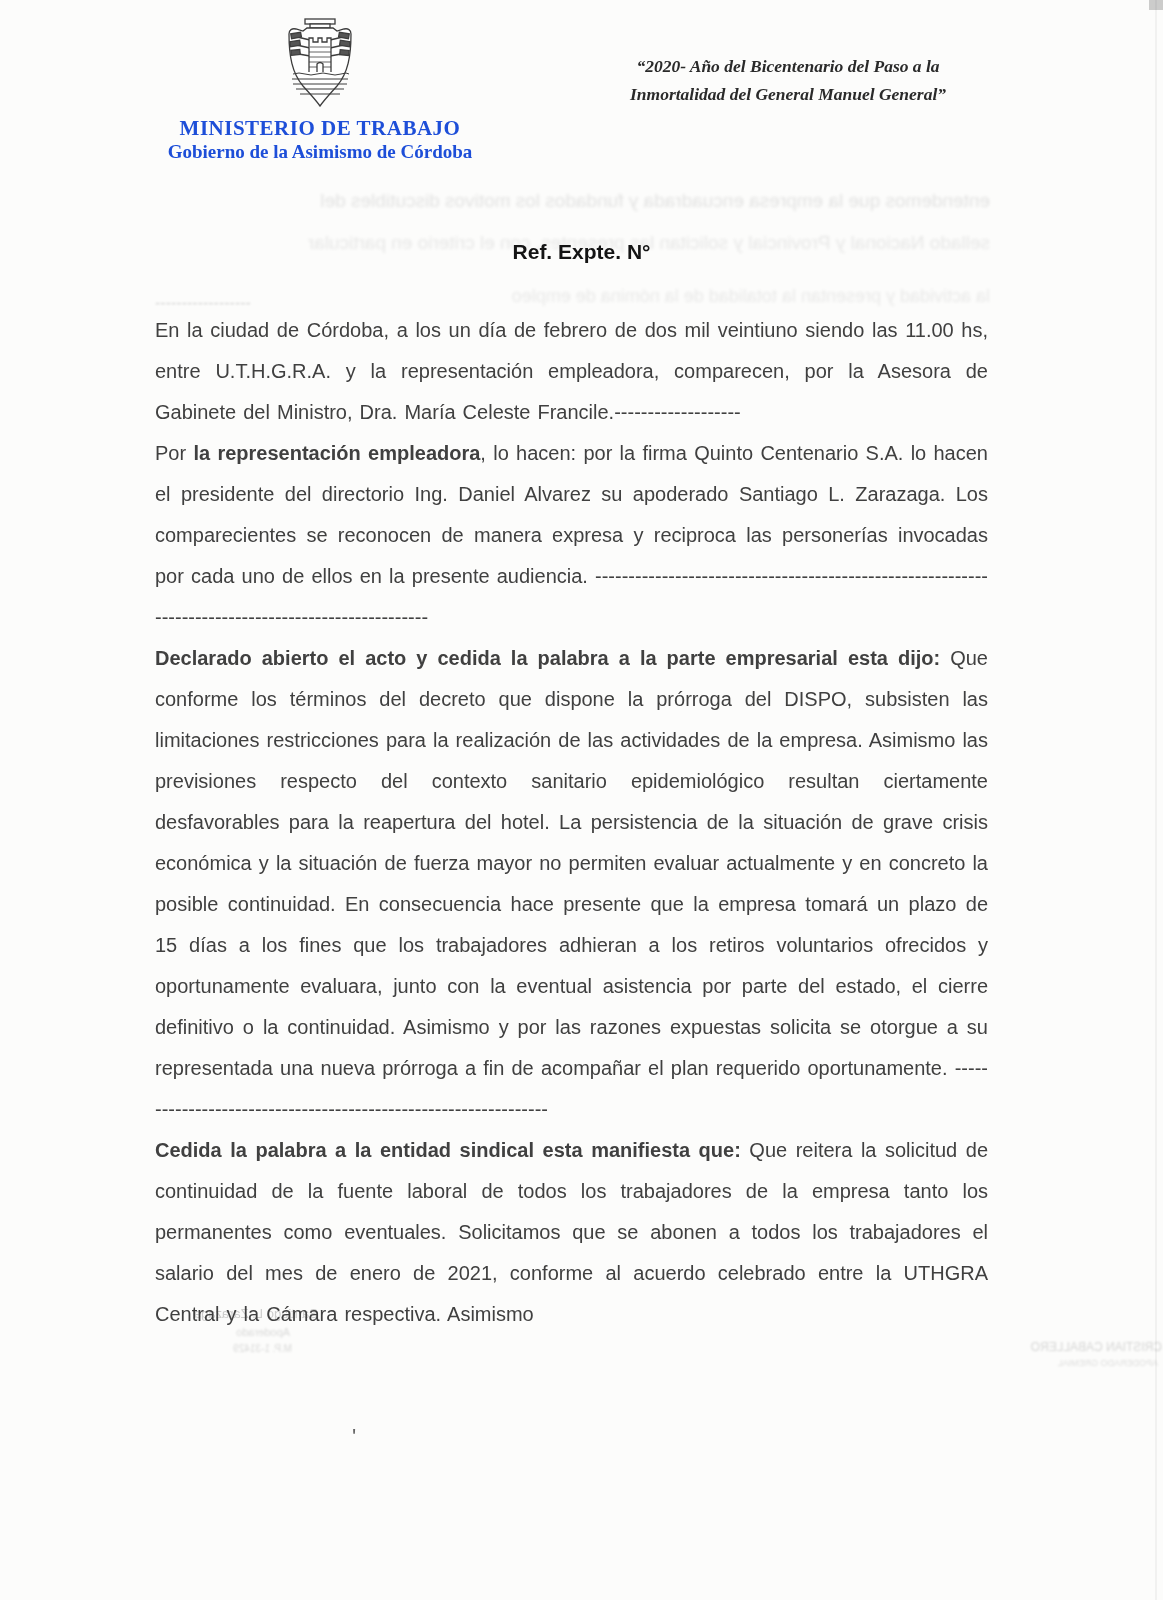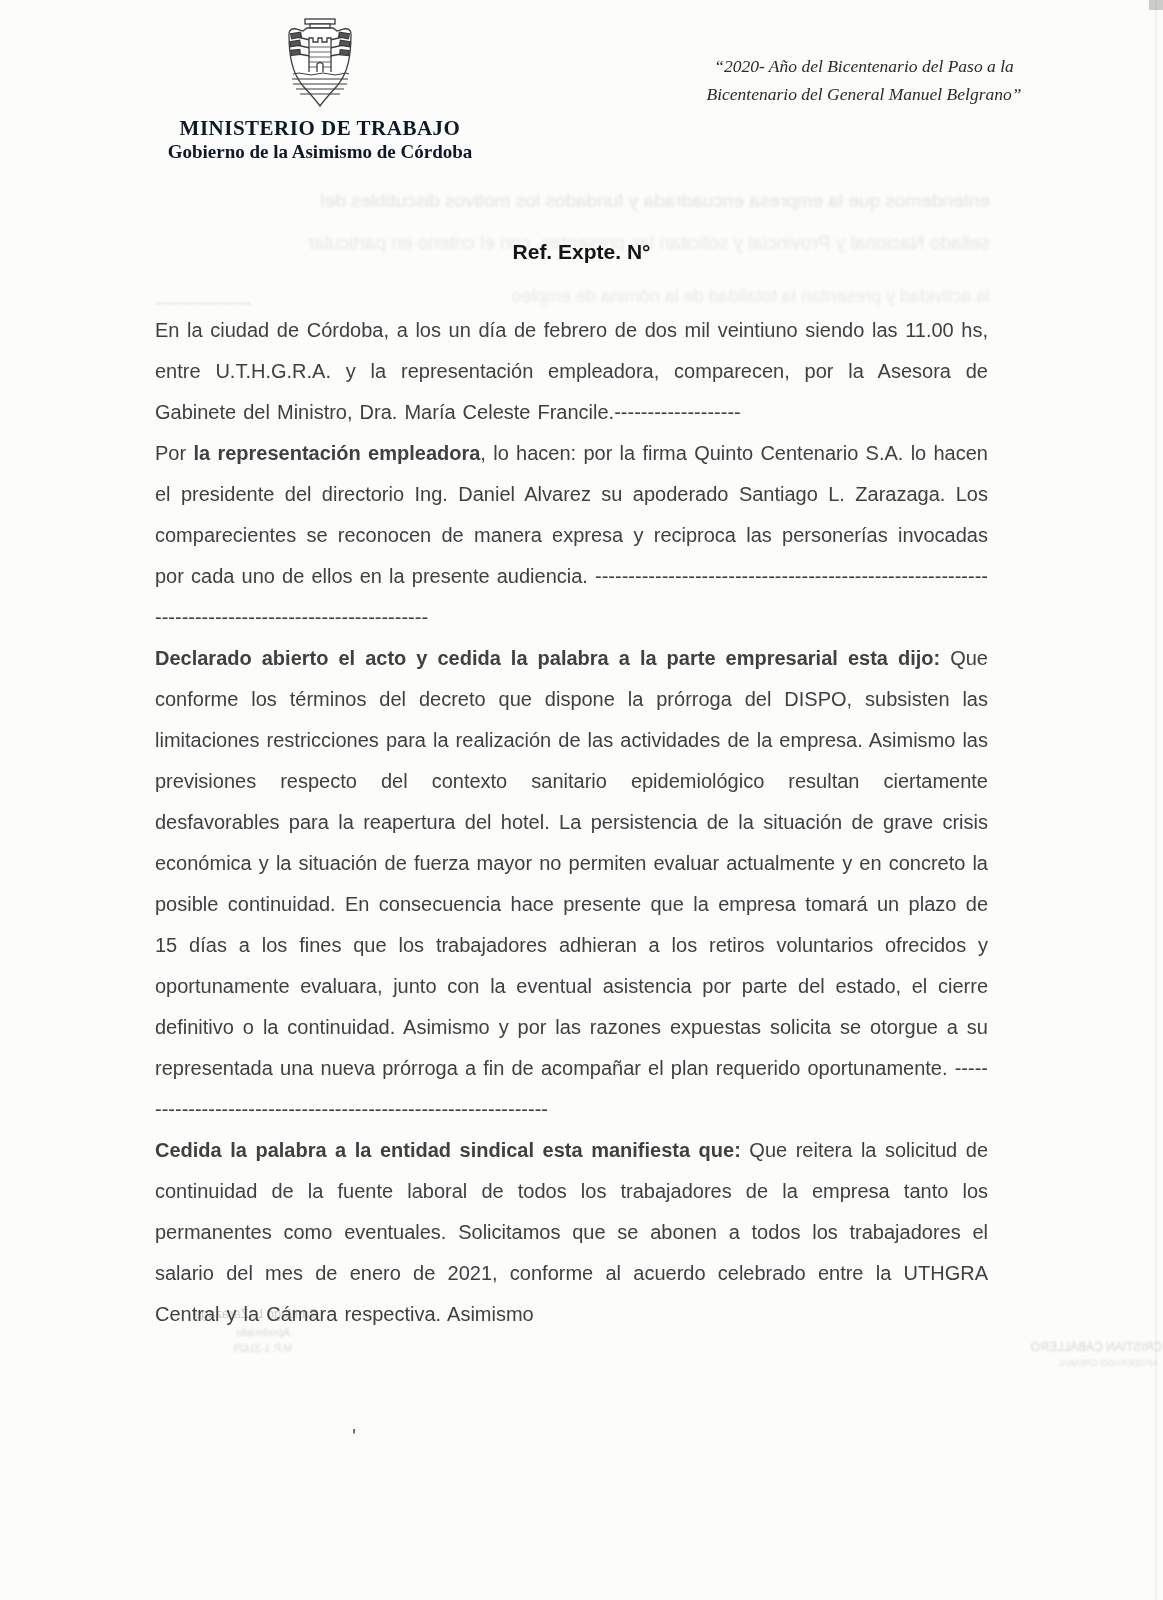--- a/index.html
+++ b/index.html
@@ -13,31 +13,31 @@
     font-family:"Liberation Sans","DejaVu Sans",sans-serif;
   }
   
   .scan-edge{position:absolute;top:0;right:6px;width:2px;height:100%;background:rgba(60,60,60,.06);}
   .scan-corner{position:absolute;top:0;right:0;width:14px;height:10px;background:rgba(60,60,60,.25);}
 
   .header-left{
     position:absolute;left:130px;top:16px;width:380px;
     text-align:center;
     font-family:"Liberation Serif","DejaVu Serif",serif;
-    color:#0f172a;
+    color:#1d4ed8;
   }
   .crest{display:block;margin:0 auto 6px auto;}
   .ministry{font-size:21px;font-weight:bold;letter-spacing:.5px;line-height:24px;}
   .government{font-size:19px;font-weight:bold;line-height:23px;}
 
   .motto{
-    position:absolute;left:684px;top:52px;width:360px;
+    position:absolute;left:608px;top:52px;width:360px;
     text-align:center;
     font-family:"Liberation Serif","DejaVu Serif",serif;
-    font-style:italic;font-weight:normal;
+    font-style:italic;font-weight:bold;
     font-size:17.5px;line-height:28px;color:#2a2a2a;
   }
 
   .ref-line{
     position:absolute;left:0;top:240px;width:1163px;
     text-align:center;font-weight:bold;font-size:21px;color:#141414;
   }
 
   .doc-body{
     position:absolute;left:155px;top:310px;width:833px;
@@ -103,21 +103,21 @@
 
       <path d="M14 58 Q20 56 26 58 T38 58 T50 58 T62 58 T70 58" stroke-width="1"></path>
       <path d="M13 63 L69 63 M14 68 L68 68 M17 73 L65 73 M21 78 L61 78" stroke-width="1"></path>
     </svg>
     <div class="ministry">MINISTERIO DE TRABAJO</div>
     <div class="government">Gobierno de la Asimismo de Córdoba</div>
   </div>
 
   <div class="motto">
     <div>“2020- Año del Bicentenario del Paso a la</div>
-    <div>Bicentenario del General Manuel Belgrano”</div>
+    <div>Inmortalidad del General Manuel General”</div>
   </div>
 
   <div class="ref-line">Ref. Expte. N°</div>
 
   <div class="doc-body" id="doc-body">
       <div class="para"><span>En la ciudad de Córdoba, a los un día de febrero de dos mil veintiuno siendo las 11.00 hs, entre U.T.H.G.R.A. y la representación empleadora, comparecen, por la Asesora de Gabinete del Ministro, Dra. María Celeste Francile.-------------------</span></div>
       <div class="para"><span>Por </span><span class="b">la representación empleadora</span><span>, lo hacen: por la firma Quinto Centenario S.A. lo hacen el presidente del directorio Ing. Daniel Alvarez su apoderado Santiago L. Zarazaga. Los comparecientes se reconocen de manera expresa y reciproca las personerías invocadas por cada uno de ellos en la presente audiencia. ----------------------------------------------------------------------------------------------------</span></div>
       <div class="para"><span class="b">Declarado abierto el acto y cedida la palabra a la parte empresarial esta dijo:</span><span> Que conforme los términos del decreto que dispone la prórroga del DISPO, subsisten las limitaciones restricciones para la realización de las actividades de la empresa. Asimismo las previsiones respecto del contexto sanitario epidemiológico resultan ciertamente desfavorables para la reapertura del hotel. La persistencia de la situación de grave crisis económica y la situación de fuerza mayor no permiten evaluar actualmente y en concreto la posible continuidad. En consecuencia hace presente que la empresa tomará un plazo de 15 días a los fines que los trabajadores adhieran a los retiros voluntarios ofrecidos y oportunamente evaluara, junto con la eventual asistencia por parte del estado, el cierre definitivo o la continuidad. Asimismo y por las razones expuestas solicita se otorgue a su representada una nueva prórroga a fin de acompañar el plan requerido oportunamente. ----------------------------------------------------------------</span></div>
       <div class="para"><span class="b">Cedida la palabra a la entidad sindical esta manifiesta que:</span><span> Que reitera la solicitud de continuidad de la fuente laboral de todos los trabajadores de la empresa tanto los permanentes como eventuales. Solicitamos que se abonen a todos los trabajadores el salario del mes de enero de 2021, conforme al acuerdo celebrado entre la UTHGRA Central y la Cámara respectiva. Asimismo</span></div>
     </div>

